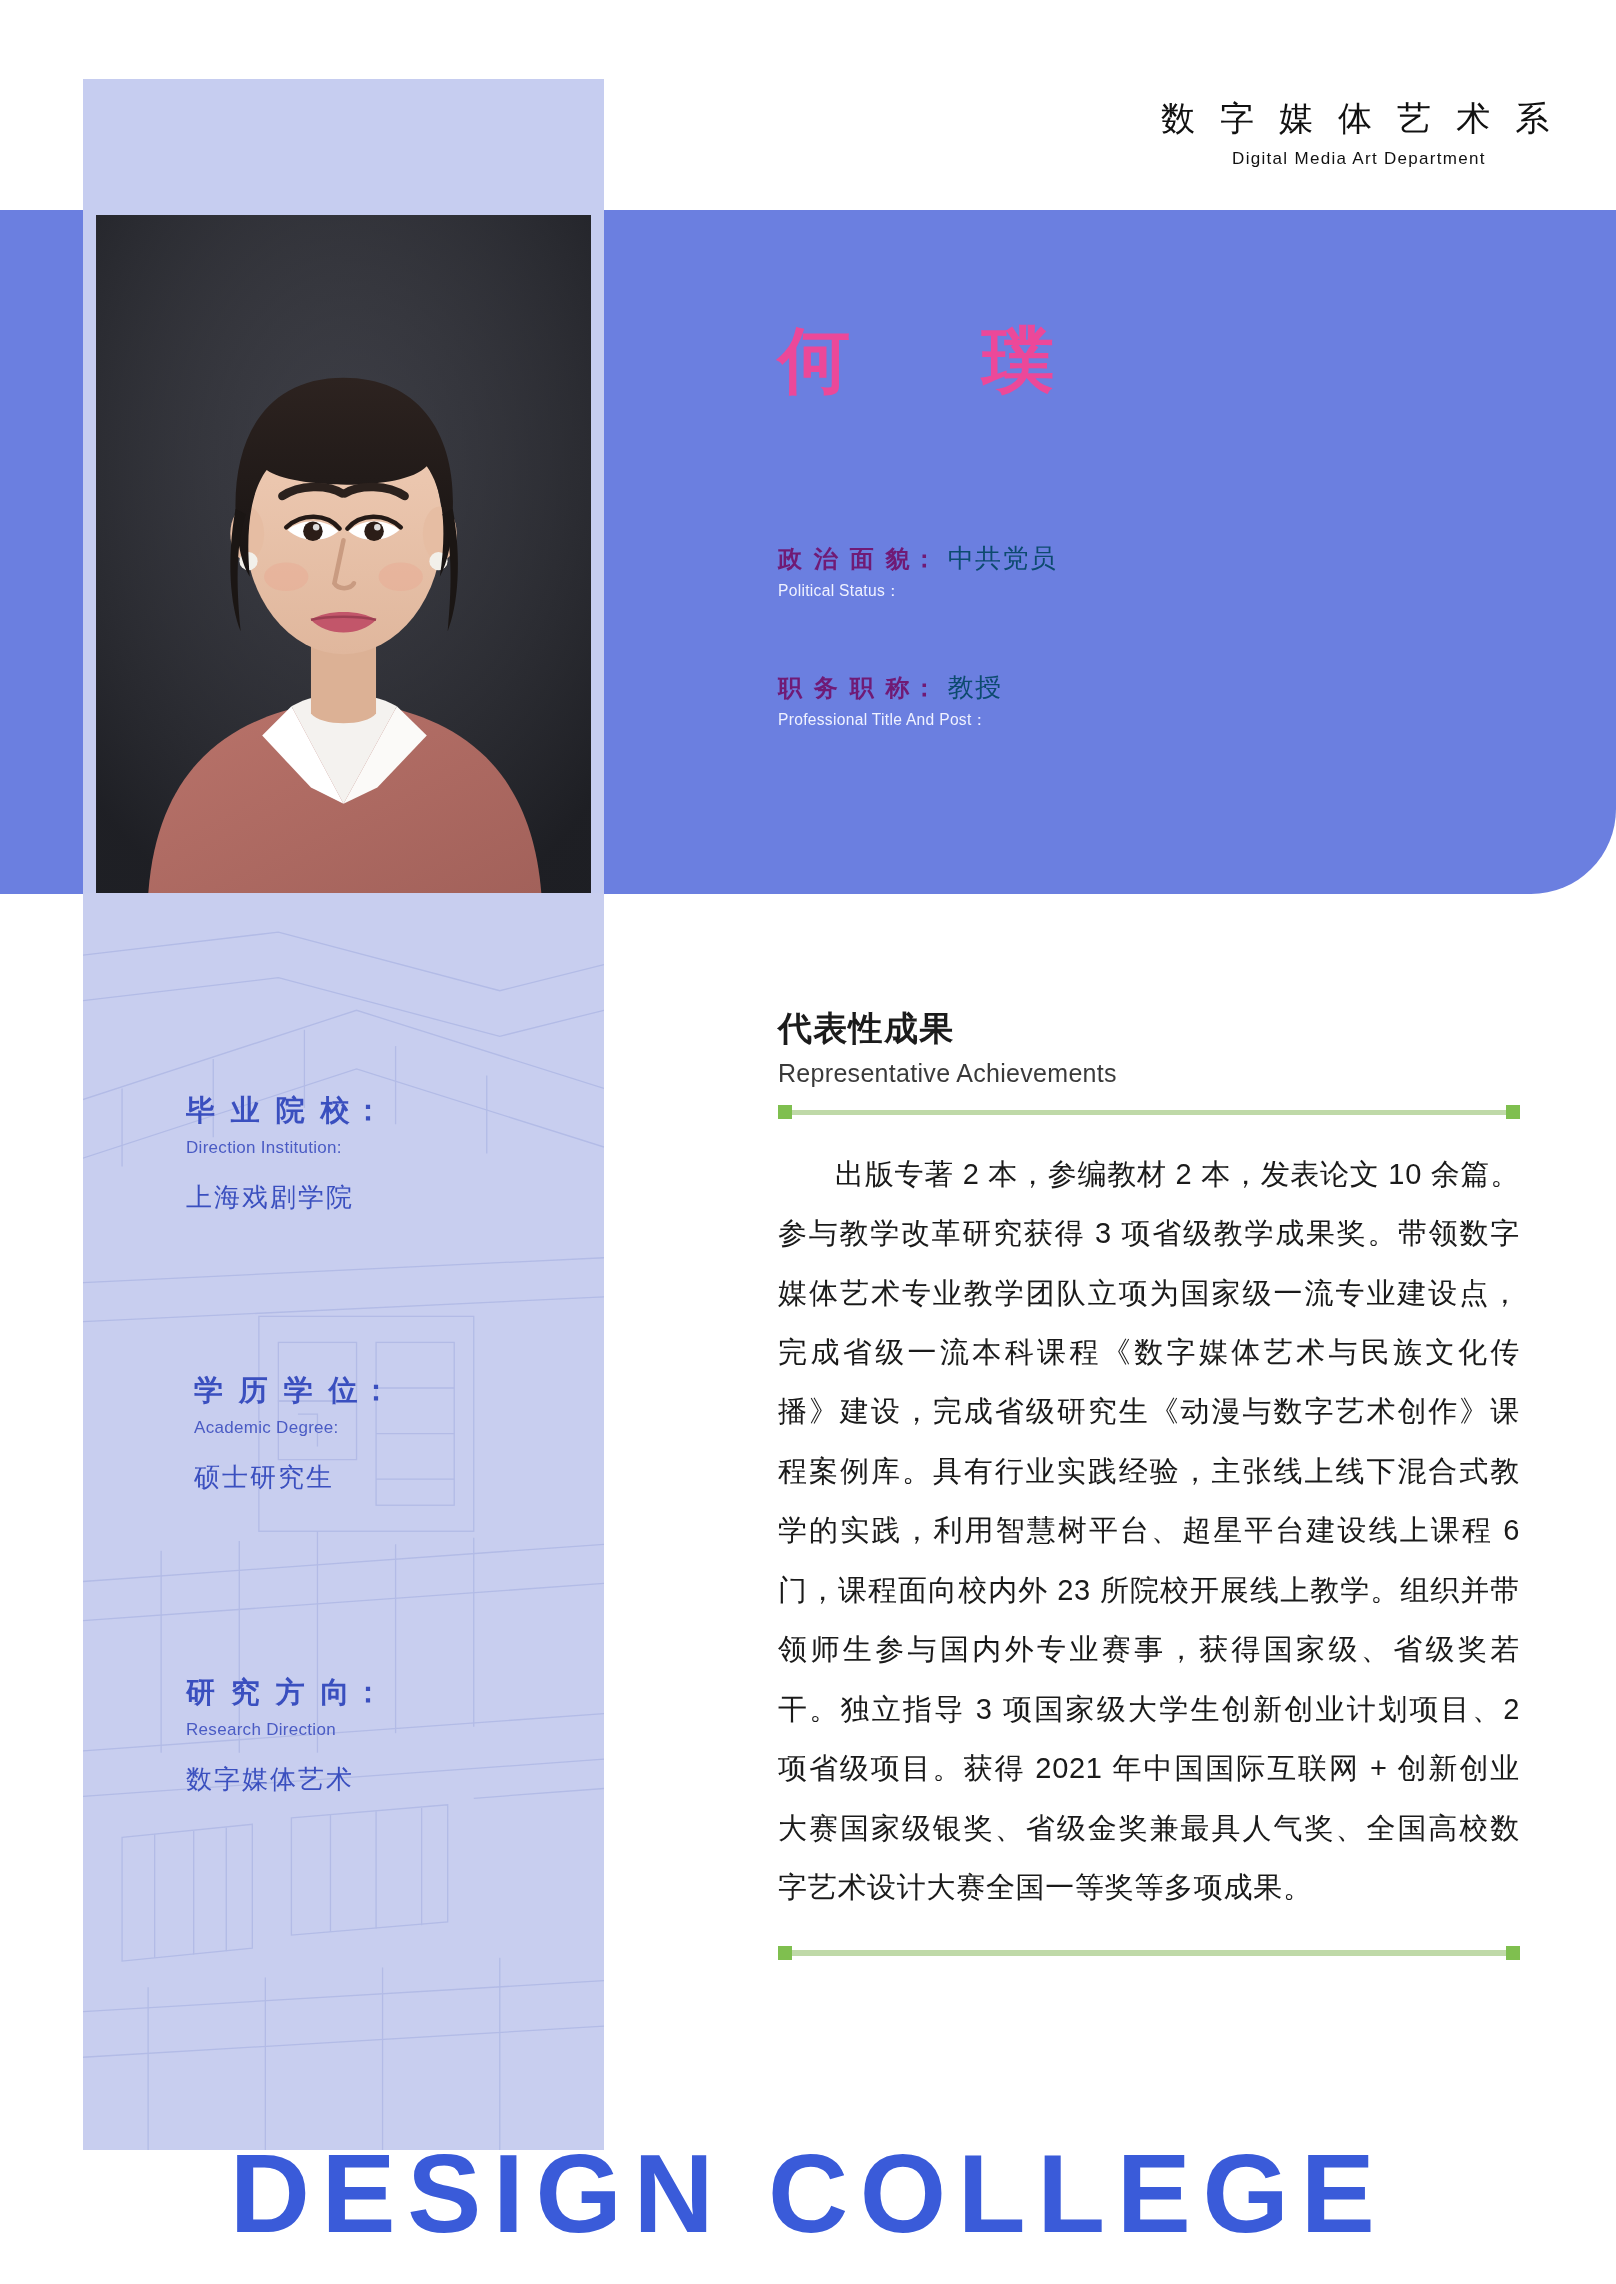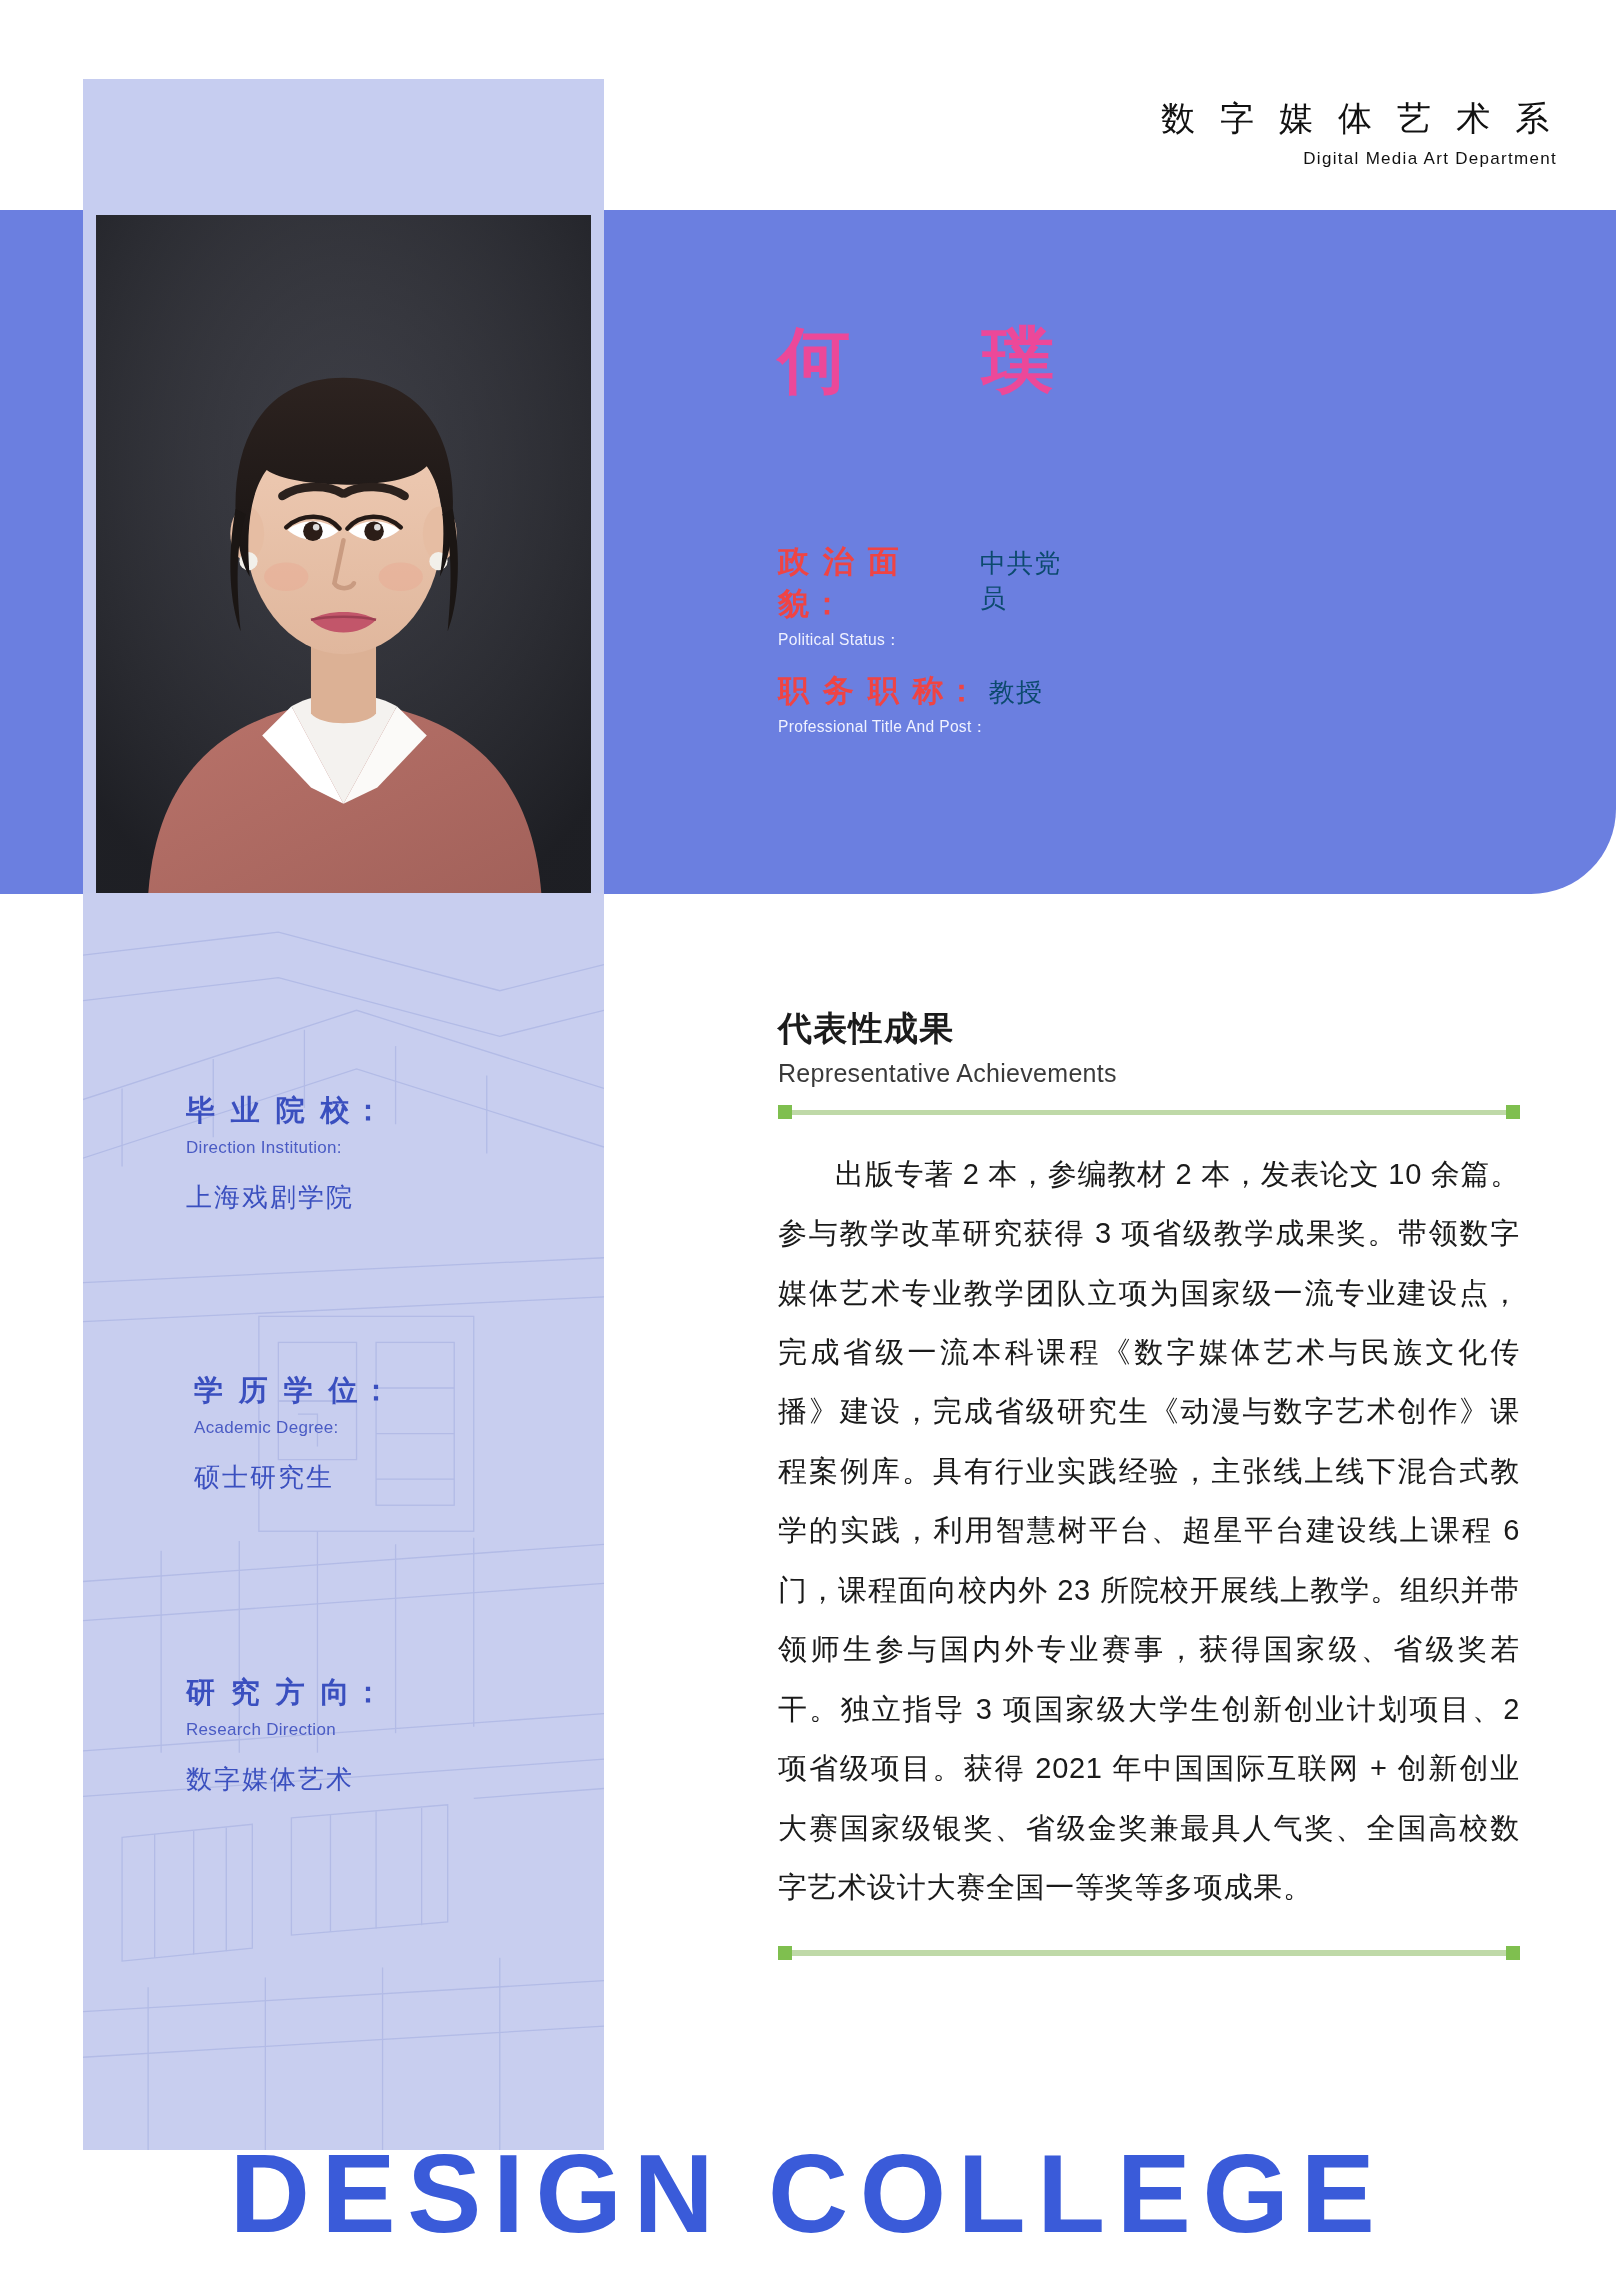--- a/index.html
+++ b/index.html
@@ -33,21 +33,21 @@
     font-size:11px;letter-spacing:0.8px;color:#222;margin-top:2.6px;
   }
   #logo-cn-college{
     font-family:"Liberation Serif","DejaVu Serif",serif;
     font-size:29px;letter-spacing:6.5px;font-weight:700;color:#111;margin-top:1.3px;
   }
   #logo-en-college{
     font-size:9.8px;letter-spacing:3.9px;color:#333;margin-top:2.6px;
   }
   #dept-block{
-    position:absolute;right:59px;top:96px;text-align:right;
+    position:absolute;right:59px;top:96px;text-align:center;
   }
   #dept-cn{
     font-size:34px;letter-spacing:7.8px;color:#111;font-weight:500;
   }
   #dept-en{
     font-size:17px;letter-spacing:1.3px;color:#111;margin-top:6.5px;
   }
 
   
   #hero{
@@ -81,21 +81,21 @@
   
   #hero-text{
     position:absolute;left:778px;top:313px;z-index:5;color:#ffffff;
   }
   #person-name{
     font-family:"Liberation Serif","DejaVu Serif",serif;
     font-size:72px;font-weight:700;letter-spacing:30px;color:#ec4899;
   }
   .field{margin-top:0;}
   .field-row{display:flex;align-items:baseline;}
-  .field-cn{font-size:31px;letter-spacing:2.6px;color:#ef4444;font-weight:600;}
+  .field-cn{font-size:24px;letter-spacing:2.6px;color:#701a75;font-weight:600;}
   .field-val{font-size:26px;color:#0c4a6e;margin-left:9px;letter-spacing:1.3px;}
   .field-en{font-size:15.6px;color:#f0f2ff;margin-top:5.2px;letter-spacing:0.3px;}
   #field-political{position:absolute;left:0;top:228px;}
   #field-title{position:absolute;left:0;top:357px;}
 
   
   .info-block{position:absolute;left:186px;z-index:6;}
   .info-cn{font-size:29px;font-weight:700;color:#3A4FBF;letter-spacing:3.9px;}
   .info-en{font-size:17px;color:#4A5BC4;margin-top:6.5px;letter-spacing:0.3px;}
   .info-val{font-size:26px;color:#3A4FBF;margin-top:22px;letter-spacing:2px;}

